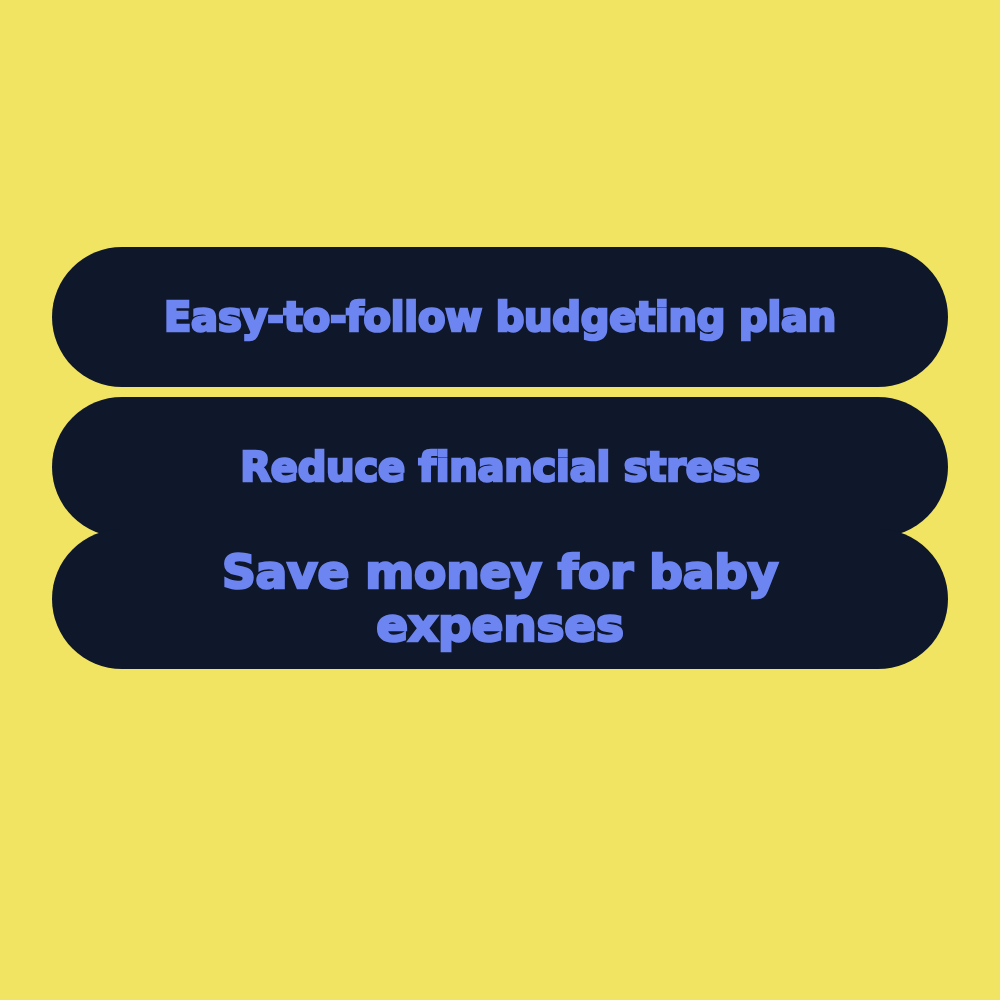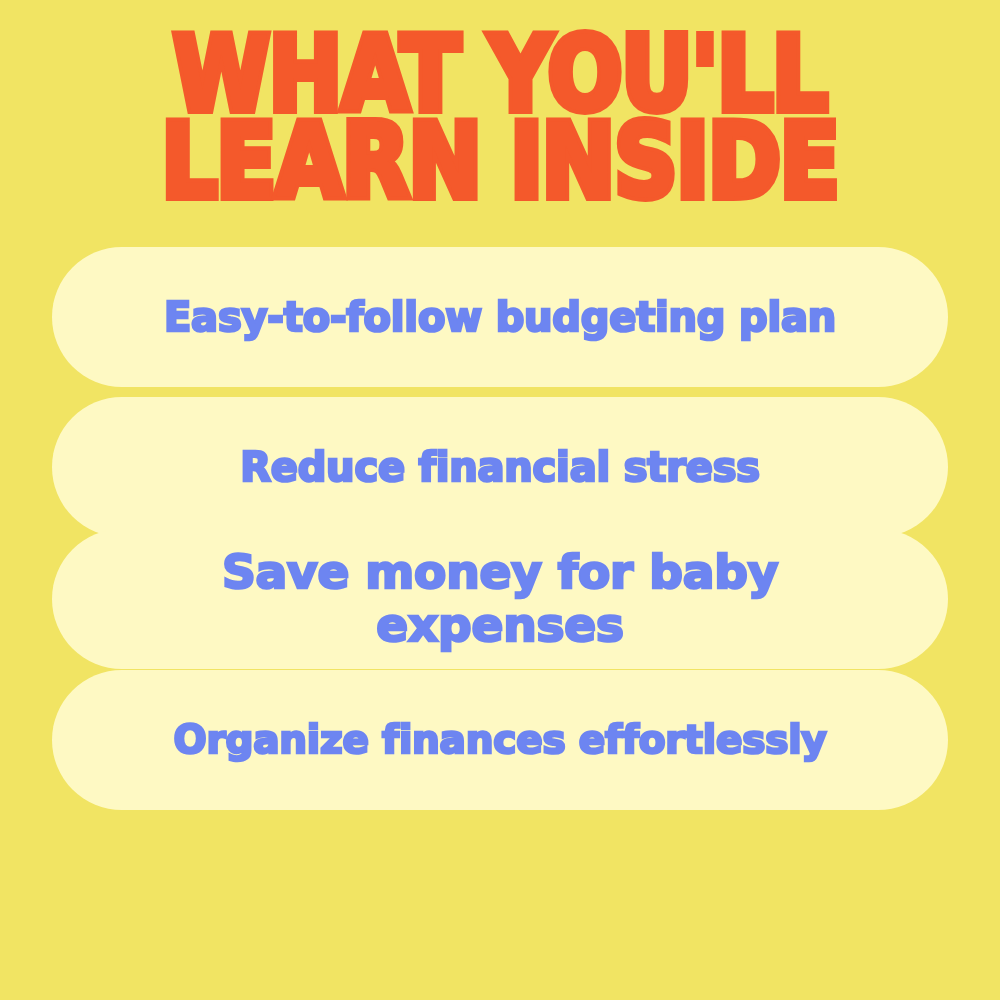--- a/index.html
+++ b/index.html
@@ -61,21 +61,21 @@
     top: 247px;
     width: 896px;
     height: 703px;
   }
 
   .benefit-card {
     position: absolute;
     left: 0;
     width: 896px;
     height: 140px;
-    background: #fef9c3;
+    background: #0f172a;
     border-radius: 70px / 70px;
     display: flex;
     align-items: center;
     justify-content: center;
     padding: 0 40px;
   }
 
   .benefit-card.c1 { top: 0px; }
   .benefit-card.c2 { top: 150px; }
   .benefit-card.c3 { top: 282px; }
@@ -98,39 +98,32 @@
 
   .benefit-card.c3 .benefit-text { font-size: 47px; }
   .benefit-card.c4 .benefit-text { font-size: 39px; }
   .benefit-card.c5 .benefit-text { font-size: 39px; line-height: 1.1; }
 </style>
 </head>
 <body>
 
 <div id="poster">
 
-  <div id="heading">
-    <span class="hl line1">WHAT YOU'LL</span>
-    <span class="hl line2">LEARN INSIDE</span>
-  </div>
 
   <div id="card-stack">
 
     <div class="benefit-card c1">
       <span class="benefit-text">Easy-to-follow budgeting plan</span>
     </div>
 
     <div class="benefit-card c2">
       <span class="benefit-text">Reduce financial stress</span>
     </div>
 
     <div class="benefit-card c3">
       <span class="benefit-text">Save money for baby expenses</span>
     </div>
 
-    <div class="benefit-card c4">
-      <span class="benefit-text">Organize finances effortlessly</span>
-    </div>
 
 
   </div>
 
 </div>
 
 </body></html>

